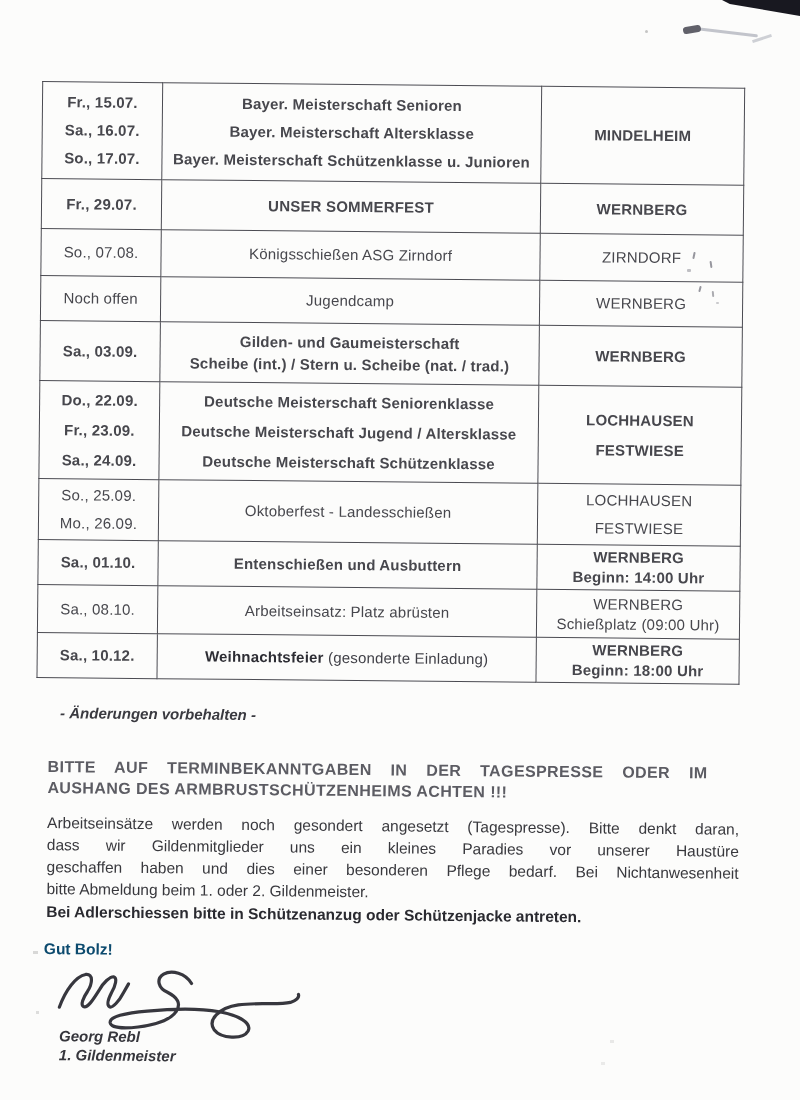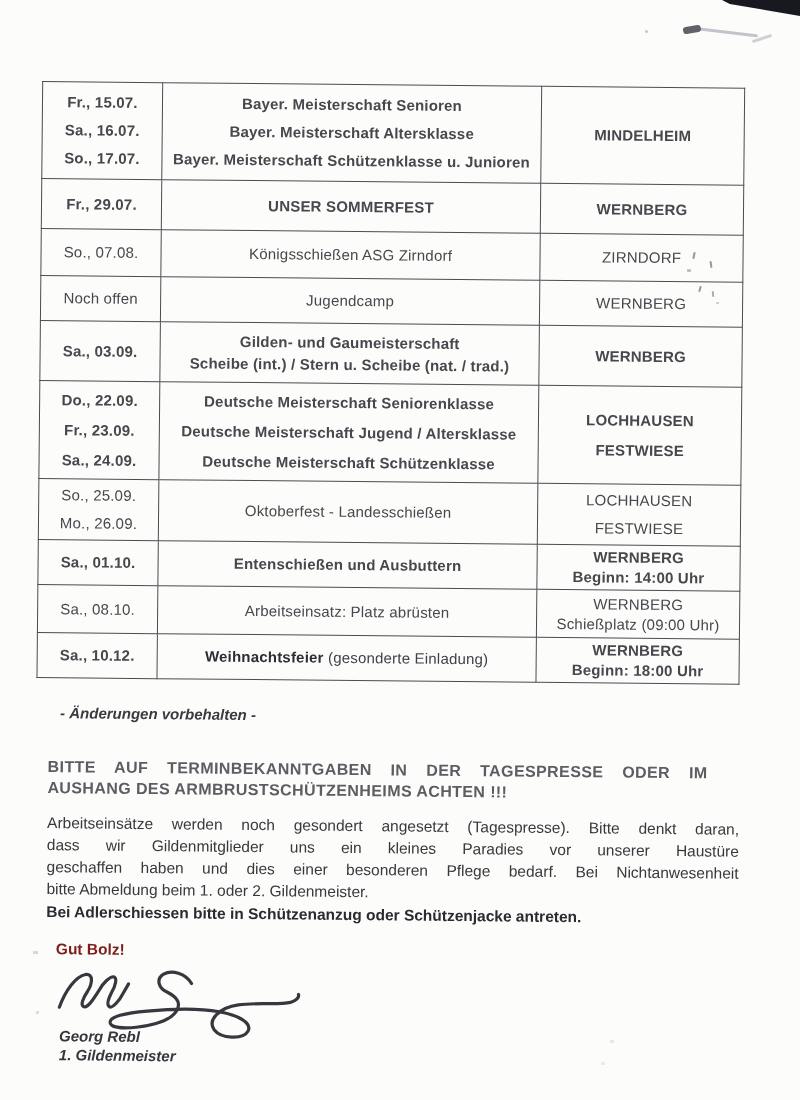--- a/index.html
+++ b/index.html
@@ -25,22 +25,22 @@
   
   .aenderungen{position:absolute;left:62px;top:704px;width:600px;margin:0;
                font-size:15px;font-weight:700;font-style:italic;color:#3a3a40;}
   .notice{position:absolute;left:50px;top:756px;width:660px;margin:0;
           font-size:16px;font-weight:700;color:#5c5c63;letter-spacing:.4px;line-height:21px;}
   .para{position:absolute;left:50px;top:812px;width:692px;margin:0;
         font-size:15.5px;color:#38383d;line-height:22px;}
   .jline{text-align:justify;text-align-last:justify;}
   .adler{position:absolute;left:50px;top:903px;width:692px;margin:0;
          font-size:15.5px;font-weight:700;color:#2a2a30;}
-  .greeting{position:absolute;left:60px;top:940px;margin:0;
-            font-size:15.5px;font-weight:700;color:#7f1d1d;}
+  .greeting{position:absolute;left:48px;top:940px;margin:0;
+            font-size:15.5px;font-weight:700;color:#0c4a6e;}
   .sig{position:absolute;left:52px;top:952px;}
   .signer{position:absolute;left:64px;top:1026px;margin:0;font-size:15px;line-height:19px;
           font-weight:700;font-style:italic;color:#36363c;}
 
   
   .art{position:absolute;}
   .corner{left:722px;top:0;width:78px;height:16px;background:#181820;
           clip-path:polygon(0 0,100% 0,100% 100%,10% 25%);}
   .sm1{left:683px;top:26px;width:18px;height:7px;background:#3a3a46;opacity:.8;
        border-radius:3px;transform:rotate(-10deg);}

